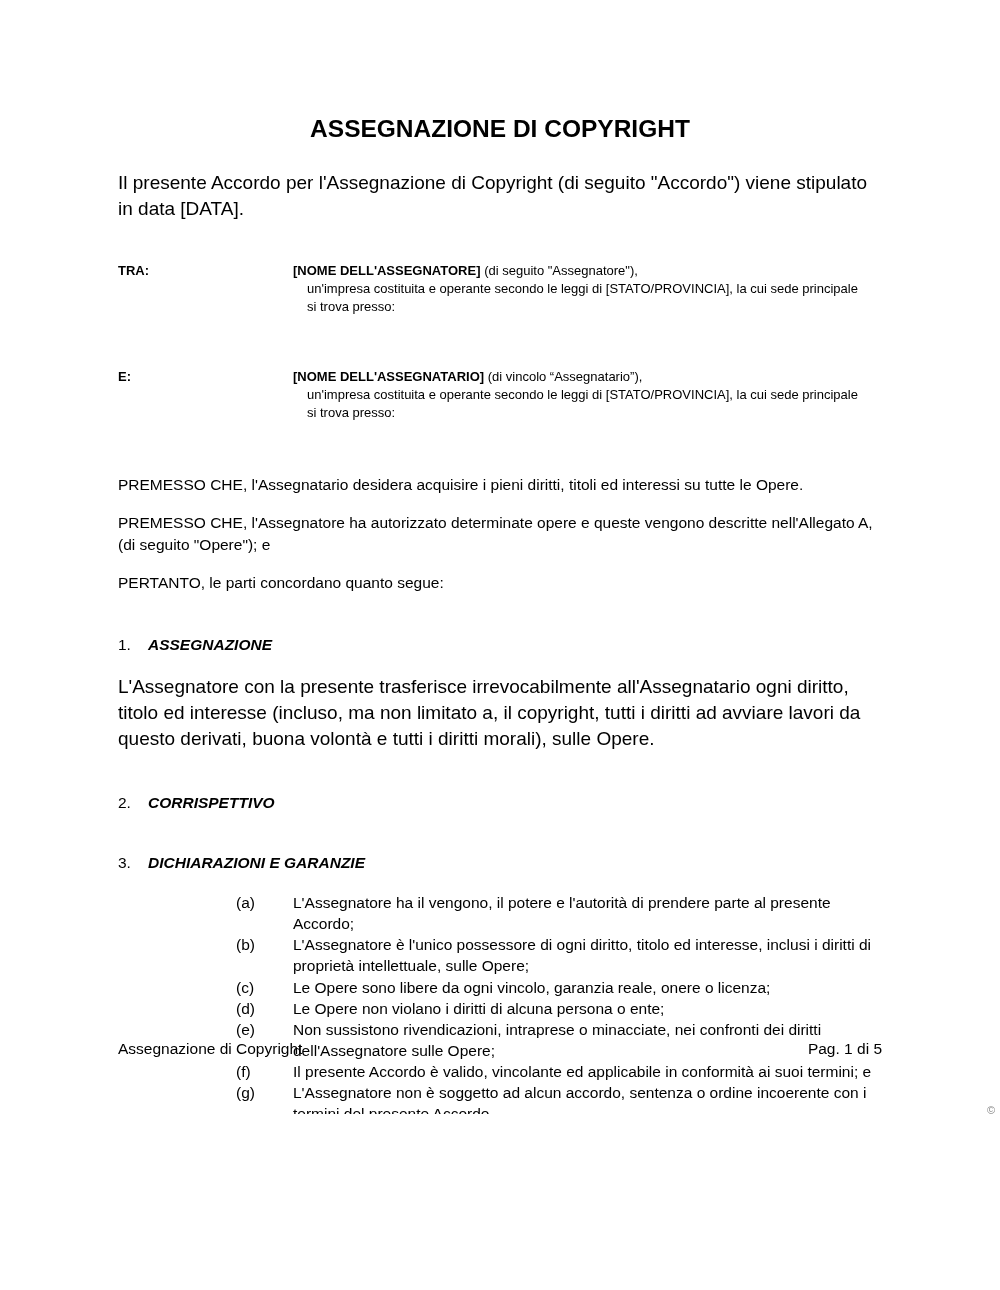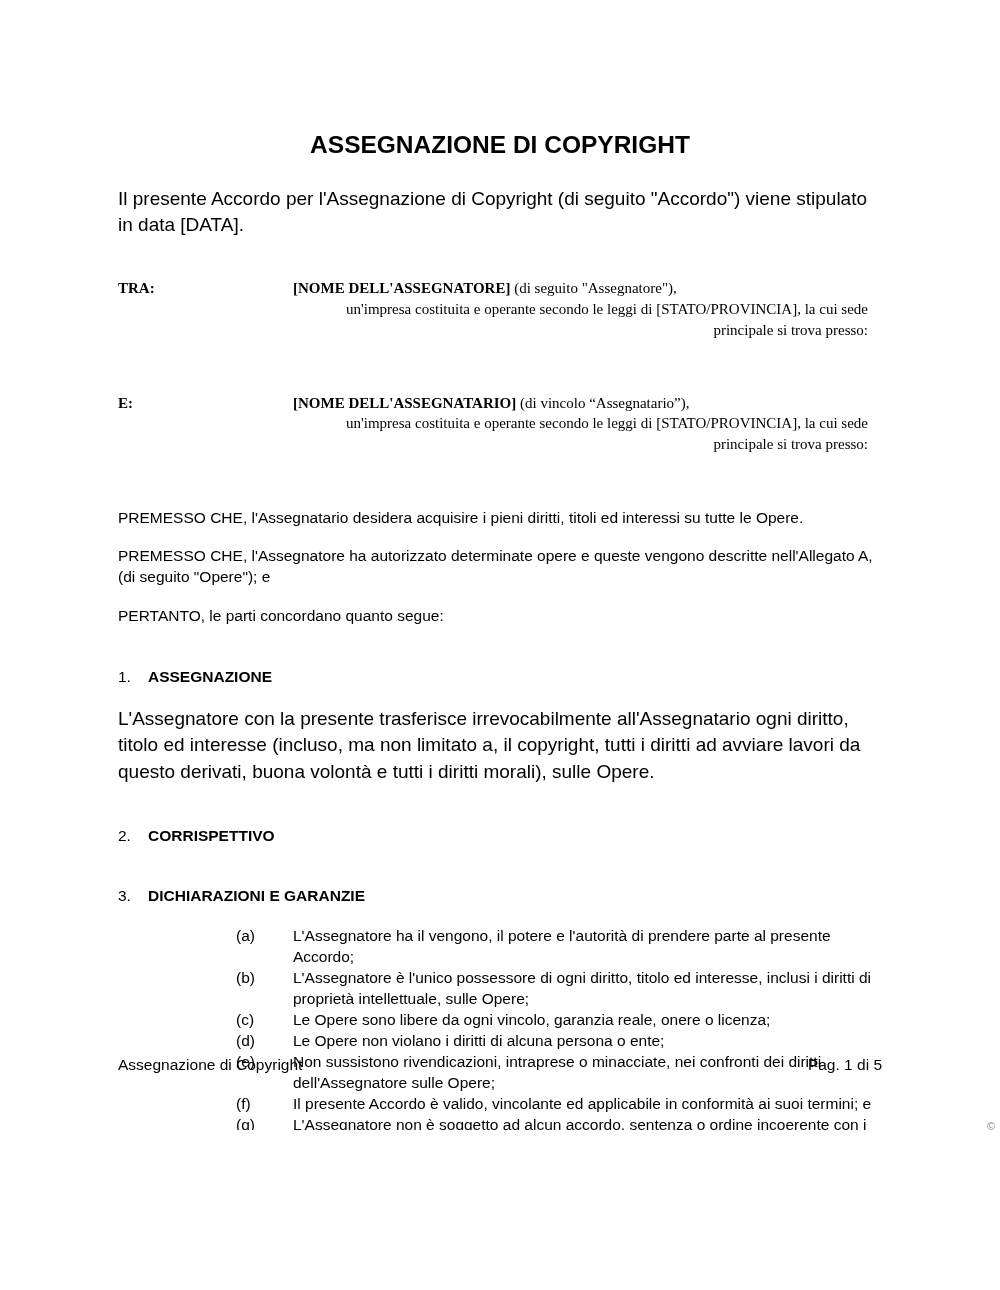--- a/index.html
+++ b/index.html
@@ -7,64 +7,63 @@
   body {
     font-family: "Liberation Sans", "DejaVu Sans", sans-serif;
     color: #000000;
   }
   .page {
     position: relative;
     width: 1000px;
     height: 1114px;
     background: #ffffff;
     overflow: hidden;
-    margin: 16px auto;
+    margin: 0 auto;
   }
   .content {
     padding: 115px 118px 0 118px;
   }
   .title {
     text-align: center;
     font-size: 24.5px;
     font-weight: bold;
     margin-bottom: 27px;
   }
   .intro {
     font-size: 19px;
     line-height: 1.38;
     margin-bottom: 40px;
   }
   .party {
     display: flex;
     margin-bottom: 52px;
-    font-size: 15px;
+    font-size: 13px;
     line-height: 1.38;
-    font-family: Liberation Serif, serif;
   }
   .party-label {
     width: 175px;
     flex-shrink: 0;
     font-weight: bold;
   }
   .party-text { max-width: 575px; }
   .party-line1 .b { font-weight: bold; }
-  .party-cont { padding-left: 14px; text-align: right; }
+  .party-cont { padding-left: 14px; }
   .recital {
     font-size: 15.5px;
     line-height: 1.38;
     margin-bottom: 17px;
     max-width: 764px;
   }
   .section { margin-top: 42px; }
   .section-heading {
     font-size: 15.5px;
     margin-bottom: 20px;
   }
   .sec-num { display: inline-block; width: 30px; }
-  .sec-title { font-weight: bold; }
+  .sec-title { font-weight: bold; font-style: italic; }
   .section-body {
     font-size: 19px;
     line-height: 1.38;
     max-width: 764px;
   }
   .warranties { margin-top: 20px; padding-left: 118px; }
   .w-item {
     display: flex;
     font-size: 15.5px;
     line-height: 1.36;

